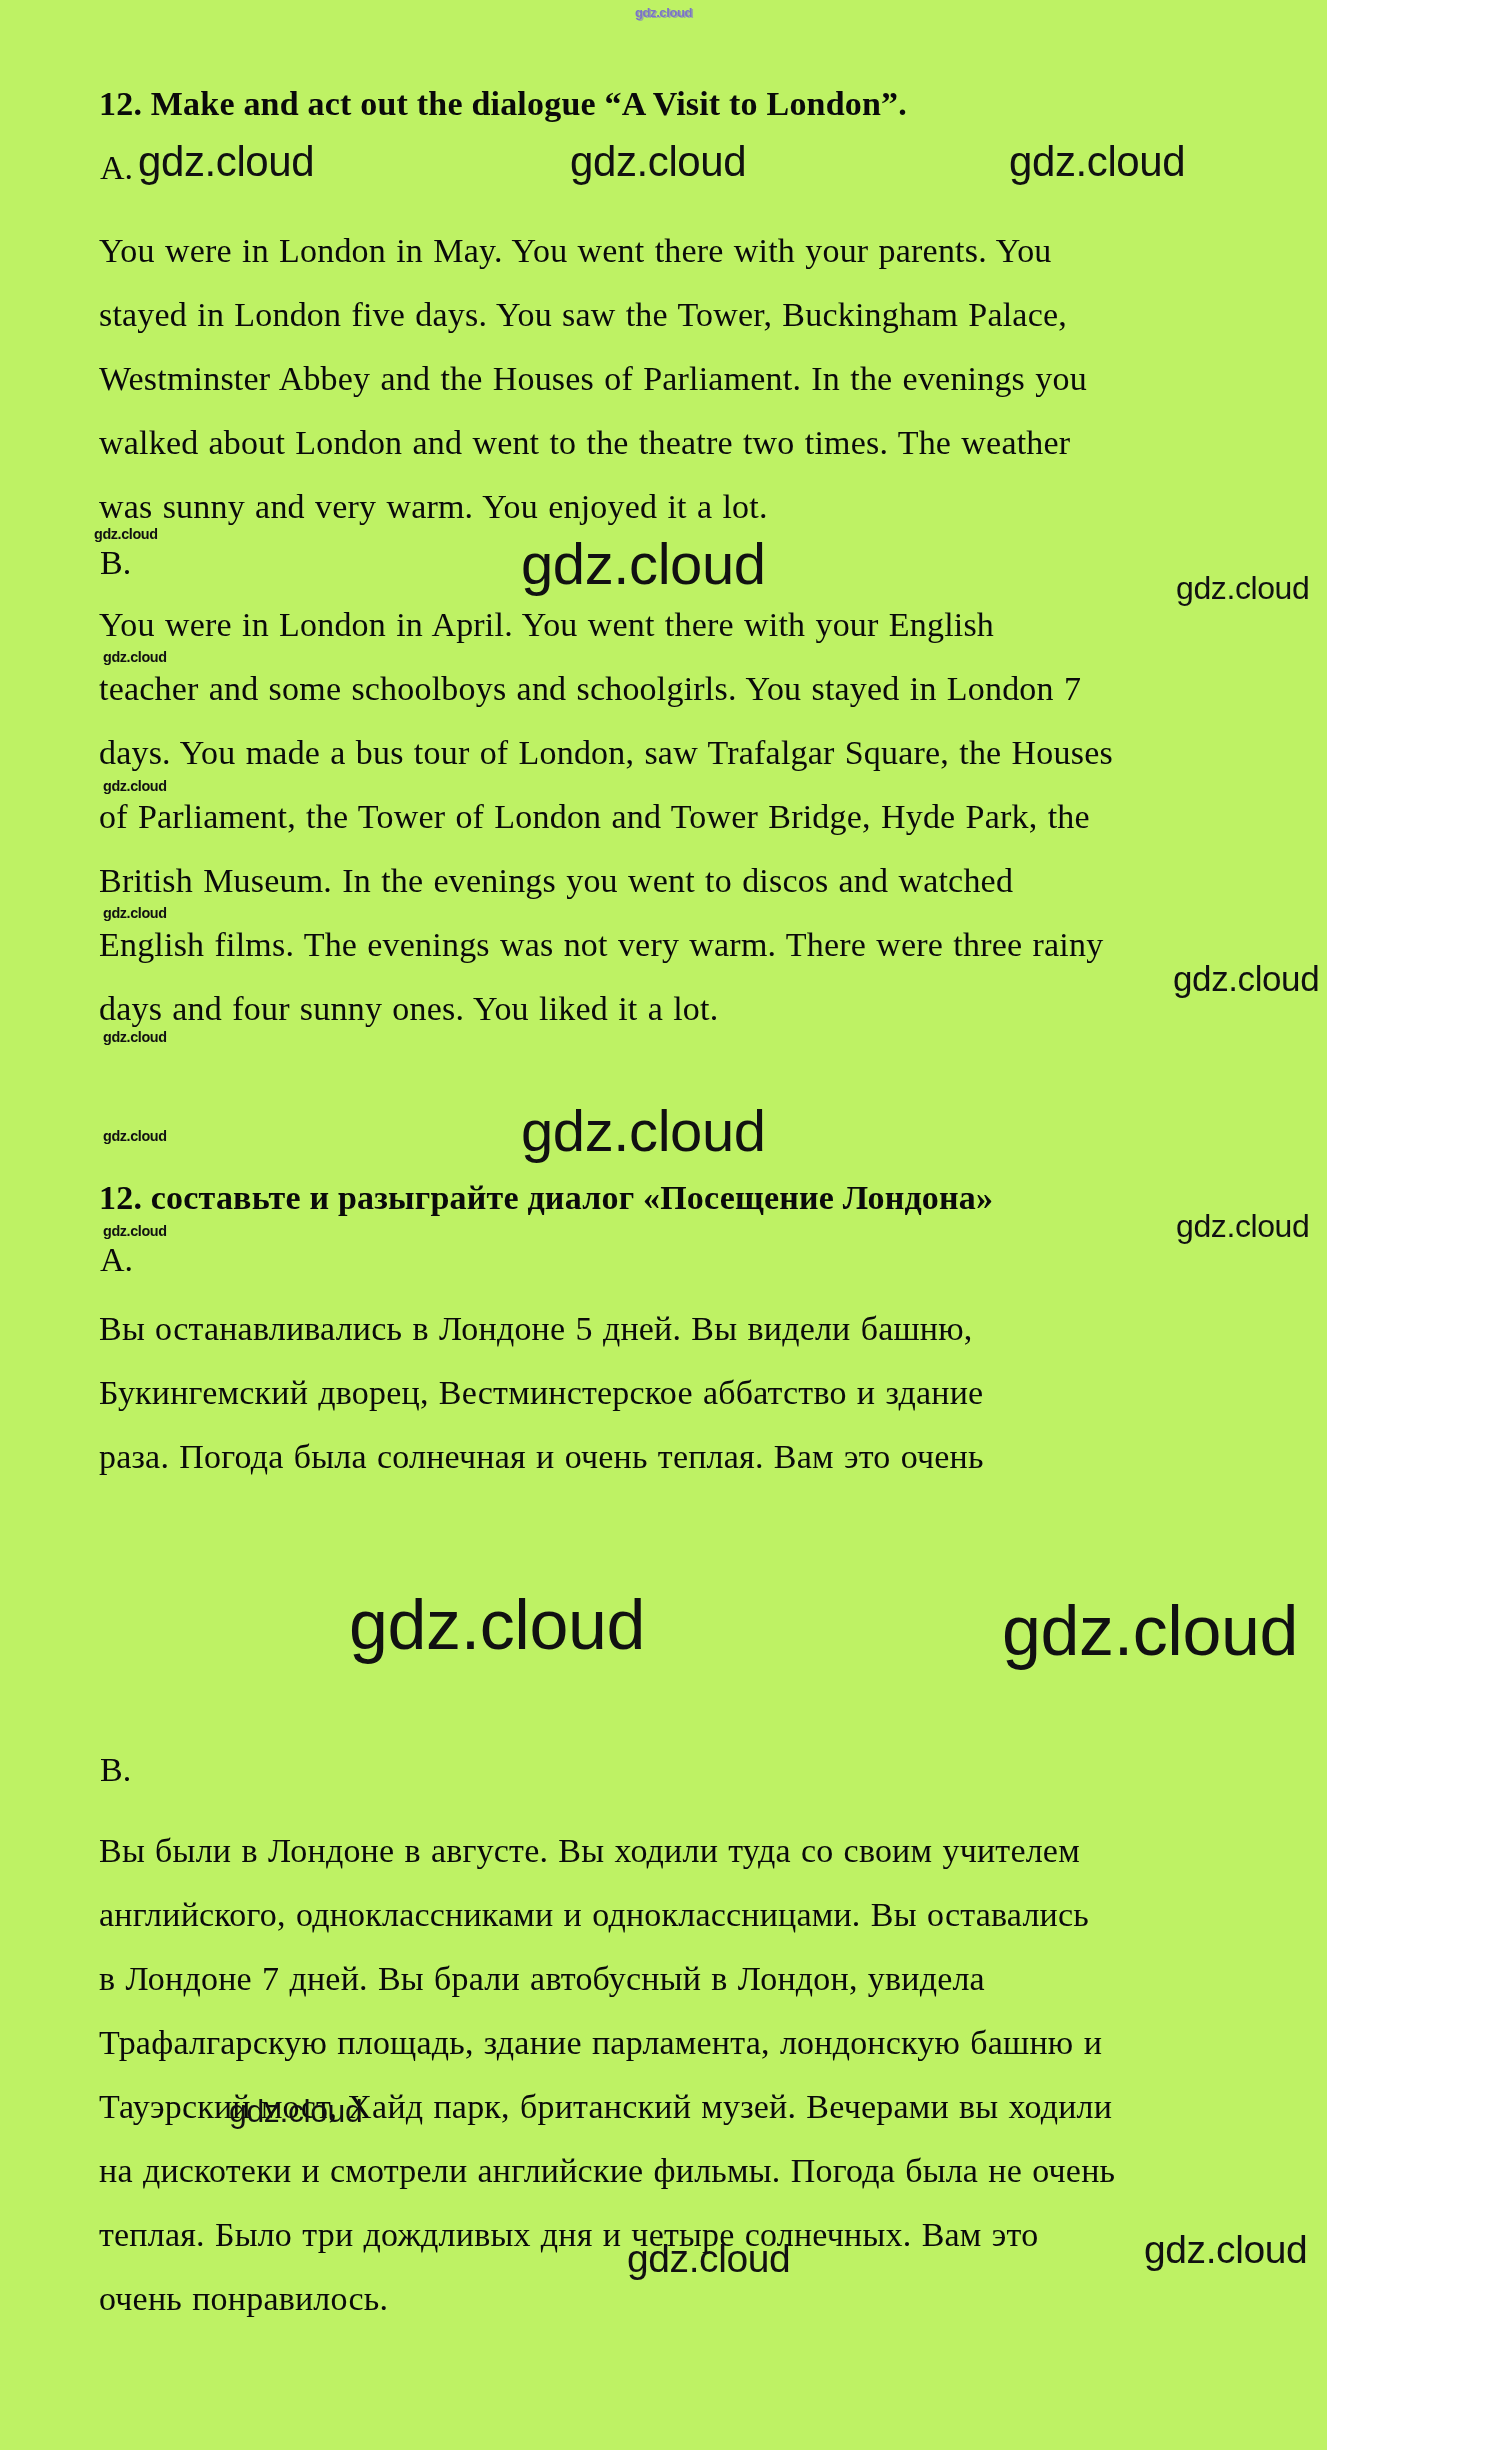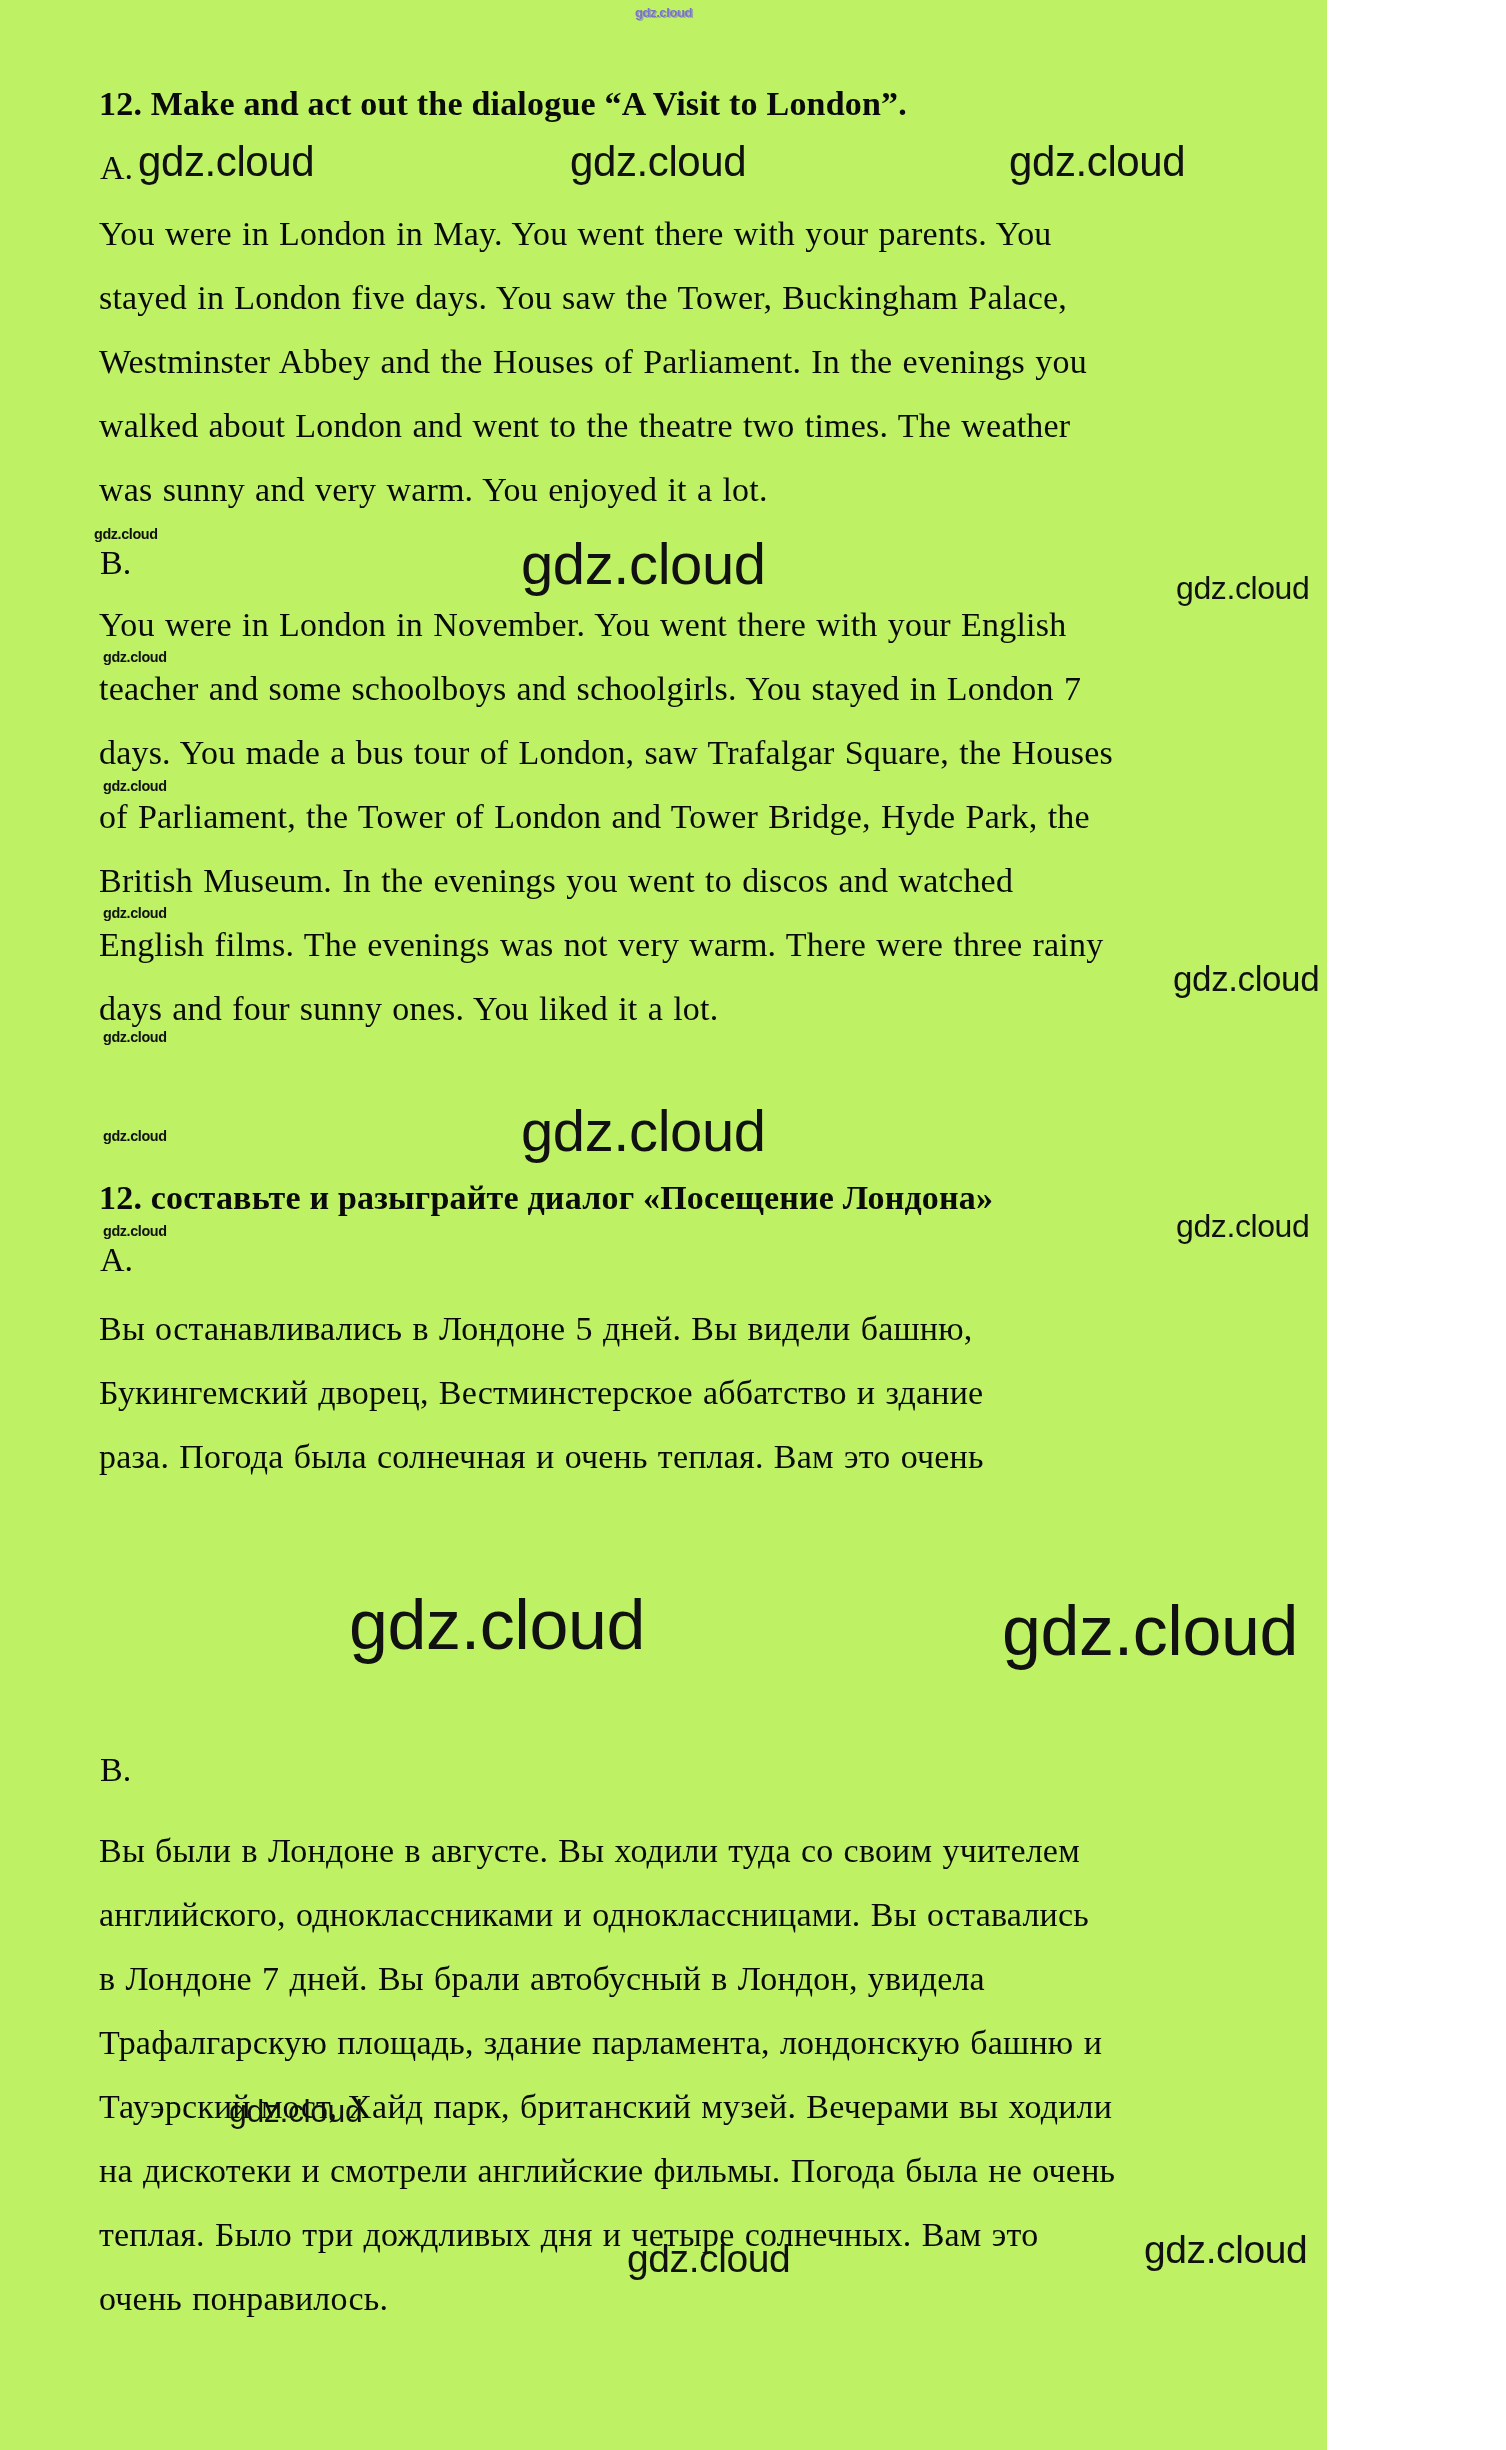--- a/index.html
+++ b/index.html
@@ -47,21 +47,21 @@
     font-size: 34px;
     line-height: 64px;
     letter-spacing: 0.2px;
     word-spacing: 1.5px;
     z-index: 1;
   }
   .para .line {
     height: 64px;
     white-space: nowrap;
   }
-  .para-en-a { top: 202px; }
+  .para-en-a { top: 219px; }
   .para-en-b { top: 593px; }
   .para-ru-a { top: 1297px; }
   .para-ru-b { top: 1819px; }
 
   
   .wm {
     position: absolute;
     font-family: "Liberation Sans", sans-serif;
     color: #111111;
     white-space: nowrap;
@@ -131,21 +131,21 @@
     <div class="line">walked about London and went to the theatre two times. The weather</div>
     <div class="line">was sunny and very warm. You enjoyed it a lot.</div>
   </div>
 
   <span class="wm wm-tiny wm-s1">gdz.cloud</span>
   <div class="section-label label-en-b">B.</div>
   <span class="wm wm-big-1">gdz.cloud</span>
   <span class="wm wm-m-1">gdz.cloud</span>
 
   <div class="para para-en-b">
-    <div class="line">You were in London in November. You went there with your English</div>
+    <div class="line">You were in London in April. You went there with your English</div>
     <div class="line">teacher and some schoolboys and schoolgirls. You stayed in London 7</div>
     <div class="line">days. You made a bus tour of London, saw Trafalgar Square, the Houses</div>
     <div class="line">of Parliament, the Tower of London and Tower Bridge, Hyde Park, the</div>
     <div class="line">British Museum. In the evenings you went to discos and watched</div>
     <div class="line">English films. The evenings was not very warm. There were three rainy</div>
     <div class="line">days and four sunny ones. You liked it a lot.</div>
   </div>
 
   <span class="wm wm-tiny wm-s2">gdz.cloud</span>
   <span class="wm wm-tiny wm-s3">gdz.cloud</span>

